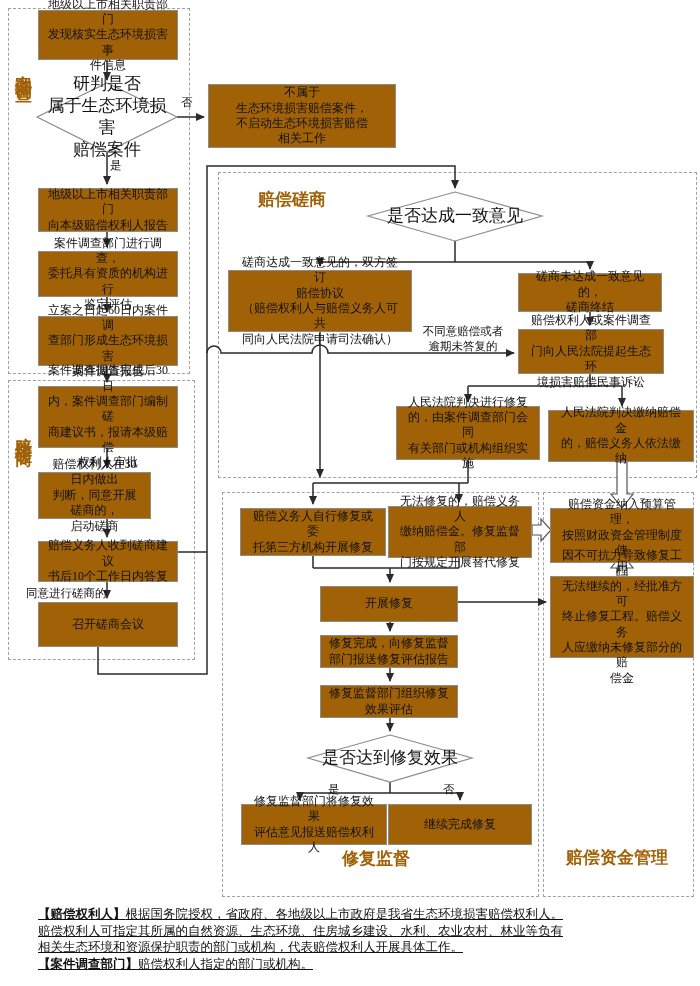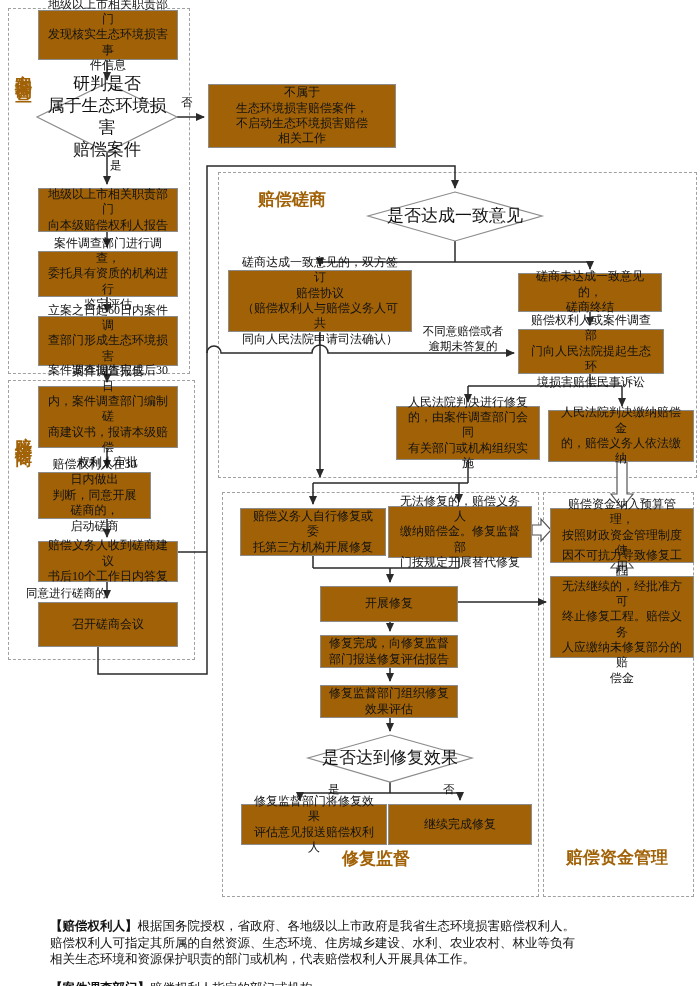--- a/index.html
+++ b/index.html
@@ -10,21 +10,21 @@
             font-weight:bold;font-size:17px;color:#a16207;white-space:pre-line;}
   .vlabel{writing-mode:vertical-rl;text-orientation:upright;letter-spacing:4px;}
   svg.wires{position:absolute;left:0;top:0;pointer-events:none;}
   .node{position:absolute;border:1px solid #8c8c8c;background:#a16207;
         display:flex;align-items:center;justify-content:center;text-align:center;
         white-space:pre-line;font-size:12px;line-height:1.28;padding:8px;box-sizing:border-box;}
   .dtext{position:absolute;display:flex;align-items:center;justify-content:center;
          text-align:center;white-space:pre-line;font-size:17px;line-height:1.3;}
   .elabel{position:absolute;font-size:11.5px;white-space:pre-line;text-align:center;color:#111;}
   .footer{position:absolute;left:38px;top:906px;width:648px;font-size:12.5px;line-height:1.32;}
-  .footer p{margin:12px;}
+  .footer p{margin:0;text-decoration:underline;}
   .footer b{font-weight:bold;}
   .footer span{white-space:pre-line;}
 </style>
 </head>
 <body>
 
 <div id="canvas">
 
   <div class="sec" style="left:8px;top:8px;width:180px;height:364px"></div>
   <div class="sec" style="left:8px;top:380px;width:185px;height:278px"></div>

